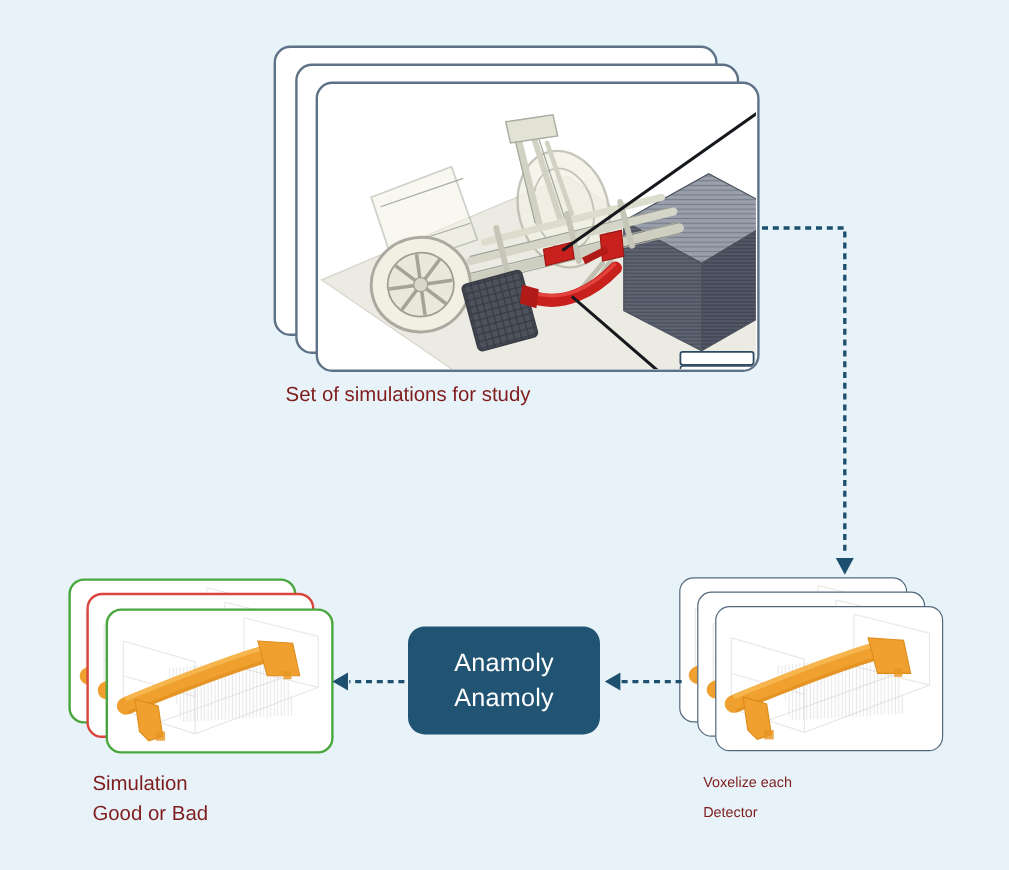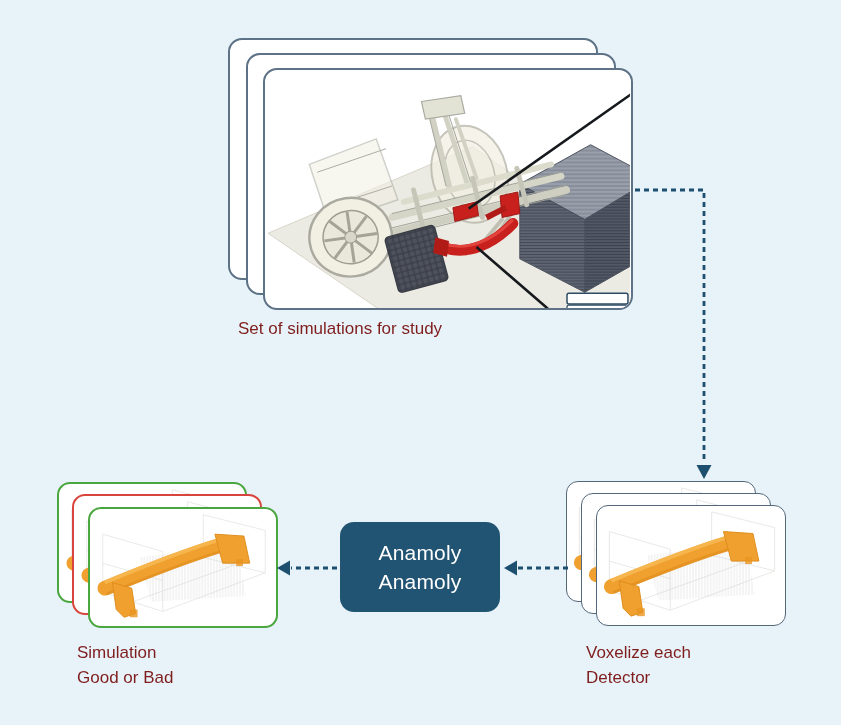--- a/index.html
+++ b/index.html
@@ -13,21 +13,21 @@
   .sim-card{width:370px; height:242px; border:2px solid #5d7286; border-radius:14px;}
   .vox-card{width:190px; height:121px; border:1.5px solid #54687c; border-radius:12px;}
   .cls-card{width:190px; height:121px; border-radius:13px;}
   .cls-green{border:2.5px solid #4aa63e;}
   .cls-red{border:2.5px solid #d9453c;}
 
   
   .caption{position:absolute; color:#7f1d1d; text-align:left; font-weight:500;}
   .caption .cap-line{display:block;}
   #cap-simulations{left:238px; top:318px; width:420px; font-size:17px; line-height:22px;}
-  #cap-voxelize{left:586px; top:640px; width:210px; font-size:17px; line-height:25px;}
+  #cap-voxelize{left:586px; top:640px; width:210px; font-size:12px; line-height:25px;}
   #cap-classification{left:77px; top:640px; width:210px; font-size:17px; line-height:25px;}
 
   
   #detector-box{position:absolute; left:340px; top:522px; width:160px; height:90px;
     background:#215373; border-radius:14px; display:flex; flex-direction:column;
     align-items:center; justify-content:center; color:#ffffff;
     font-size:21px; line-height:29px; font-weight:500; letter-spacing:0.2px;}
   #detector-box span{display:block;}
 
   

